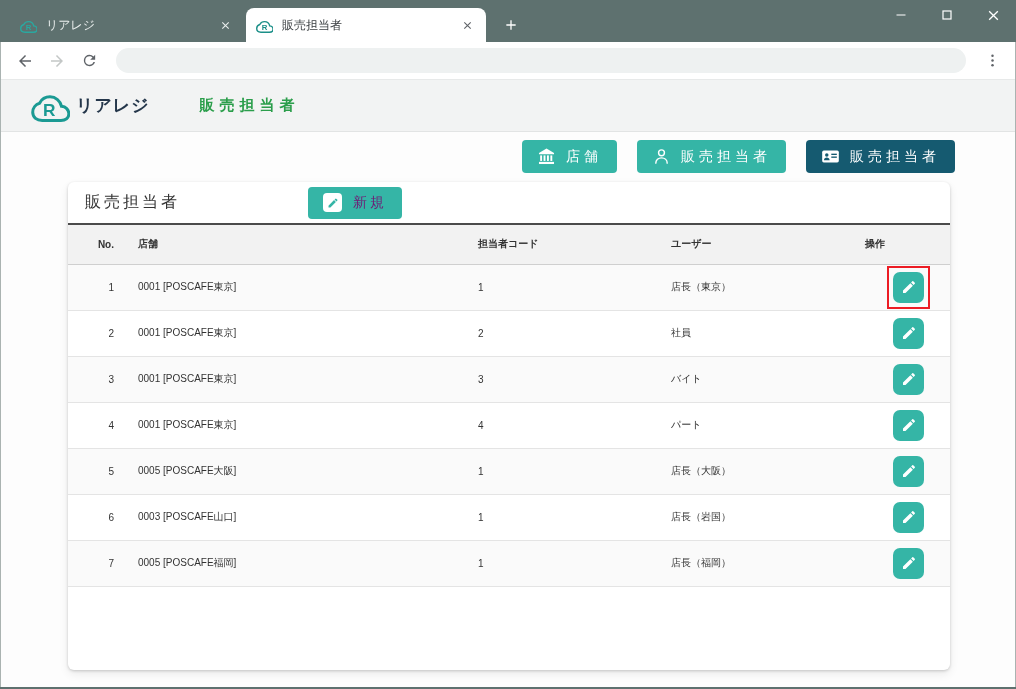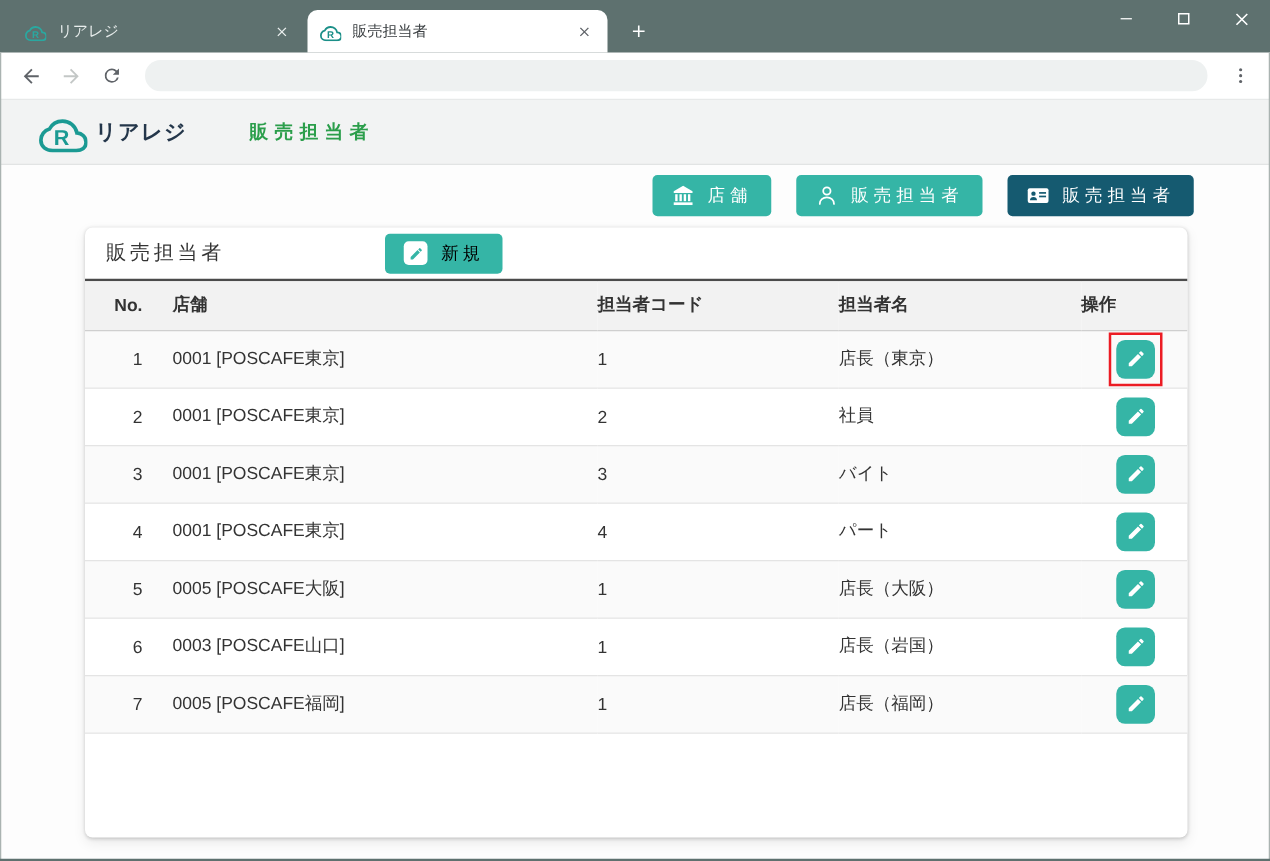--- a/index.html
+++ b/index.html
@@ -38,24 +38,24 @@
   
   .content{padding-top:8px;}
   .nav-row{display:flex;justify-content:flex-end;gap:20px;padding-right:61px;}
   .nav-btn{height:33px;border:none;border-radius:4px;background:#35b5a6;color:#fff;display:flex;align-items:center;gap:10px;padding:0 15px;font-size:14px;letter-spacing:4px;cursor:pointer;font-family:inherit;}
   .nav-btn.active{background:#155a70;}
 
   .card{width:882px;height:488px;margin:9px 0 0 68px;background:#fff;border-radius:6px;
         box-shadow:0 1px 3px rgba(0,0,0,.18),0 4px 10px rgba(0,0,0,.08);overflow:hidden;}
   .card-header{height:43px;display:flex;align-items:center;padding-left:17px;border-bottom:2px solid #4b4b4b;}
   .card-title{font-size:16px;letter-spacing:3px;color:#333;}
-  .new-btn{margin-left:128px;height:32px;background:#35b5a6;border:none;border-radius:4px;color:#000000;display:flex;align-items:center;gap:11px;padding:0 15px;font-size:14px;letter-spacing:3px;cursor:pointer;font-family:inherit;}
+  .new-btn{margin-left:128px;height:32px;background:#35b5a6;border:none;border-radius:4px;color:#701a75;display:flex;align-items:center;gap:11px;padding:0 15px;font-size:14px;letter-spacing:3px;cursor:pointer;font-family:inherit;}
   .new-btn .chip{width:19px;height:19px;background:#fff;border-radius:4px;display:flex;align-items:center;justify-content:center;}
 
-  table{width:100%;border-collapse:collapse;font-size:14px;color:#333;}
+  table{width:100%;border-collapse:collapse;font-size:10px;color:#333;}
   thead th{height:39px;background:#f2f2f2;font-weight:bold;border-bottom:1px solid #cfcfcf;text-align:left;}
   th.c-no{width:52px;text-align:right;padding-right:6px;}
   th.c-store{width:358px;padding-left:18px;}
   th.c-code{width:193px;margin-left:39px;}
   th.c-name{width:194px;}
   th.c-ops{padding-right:16px;}
   tbody td{height:46px;border-bottom:1px solid #e4e4e4;}
   tbody tr:nth-child(odd) td{background:#fafafa;}
   td.c-no{text-align:right;padding-right:6px;}
   td.c-store{padding-left:18px;}
@@ -216,21 +216,21 @@
         <span>新規</span>
       </button>
     </div>
 
     <table>
       <thead>
         <tr>
           <th class="c-no">No.</th>
           <th class="c-store">店舗</th>
           <th class="c-code">担当者コード</th>
-          <th class="c-name">担当者名</th>
+          <th class="c-name">ユーザー</th>
           <th class="c-ops">操作</th>
         </tr>
       </thead>
       <tbody>
         <tr>
           <td class="c-no">1</td>
           <td class="c-store">0001 [POSCAFE東京]</td>
           <td class="c-code">1</td>
           <td class="c-name">店長（東京）</td>
           <td class="c-ops">

